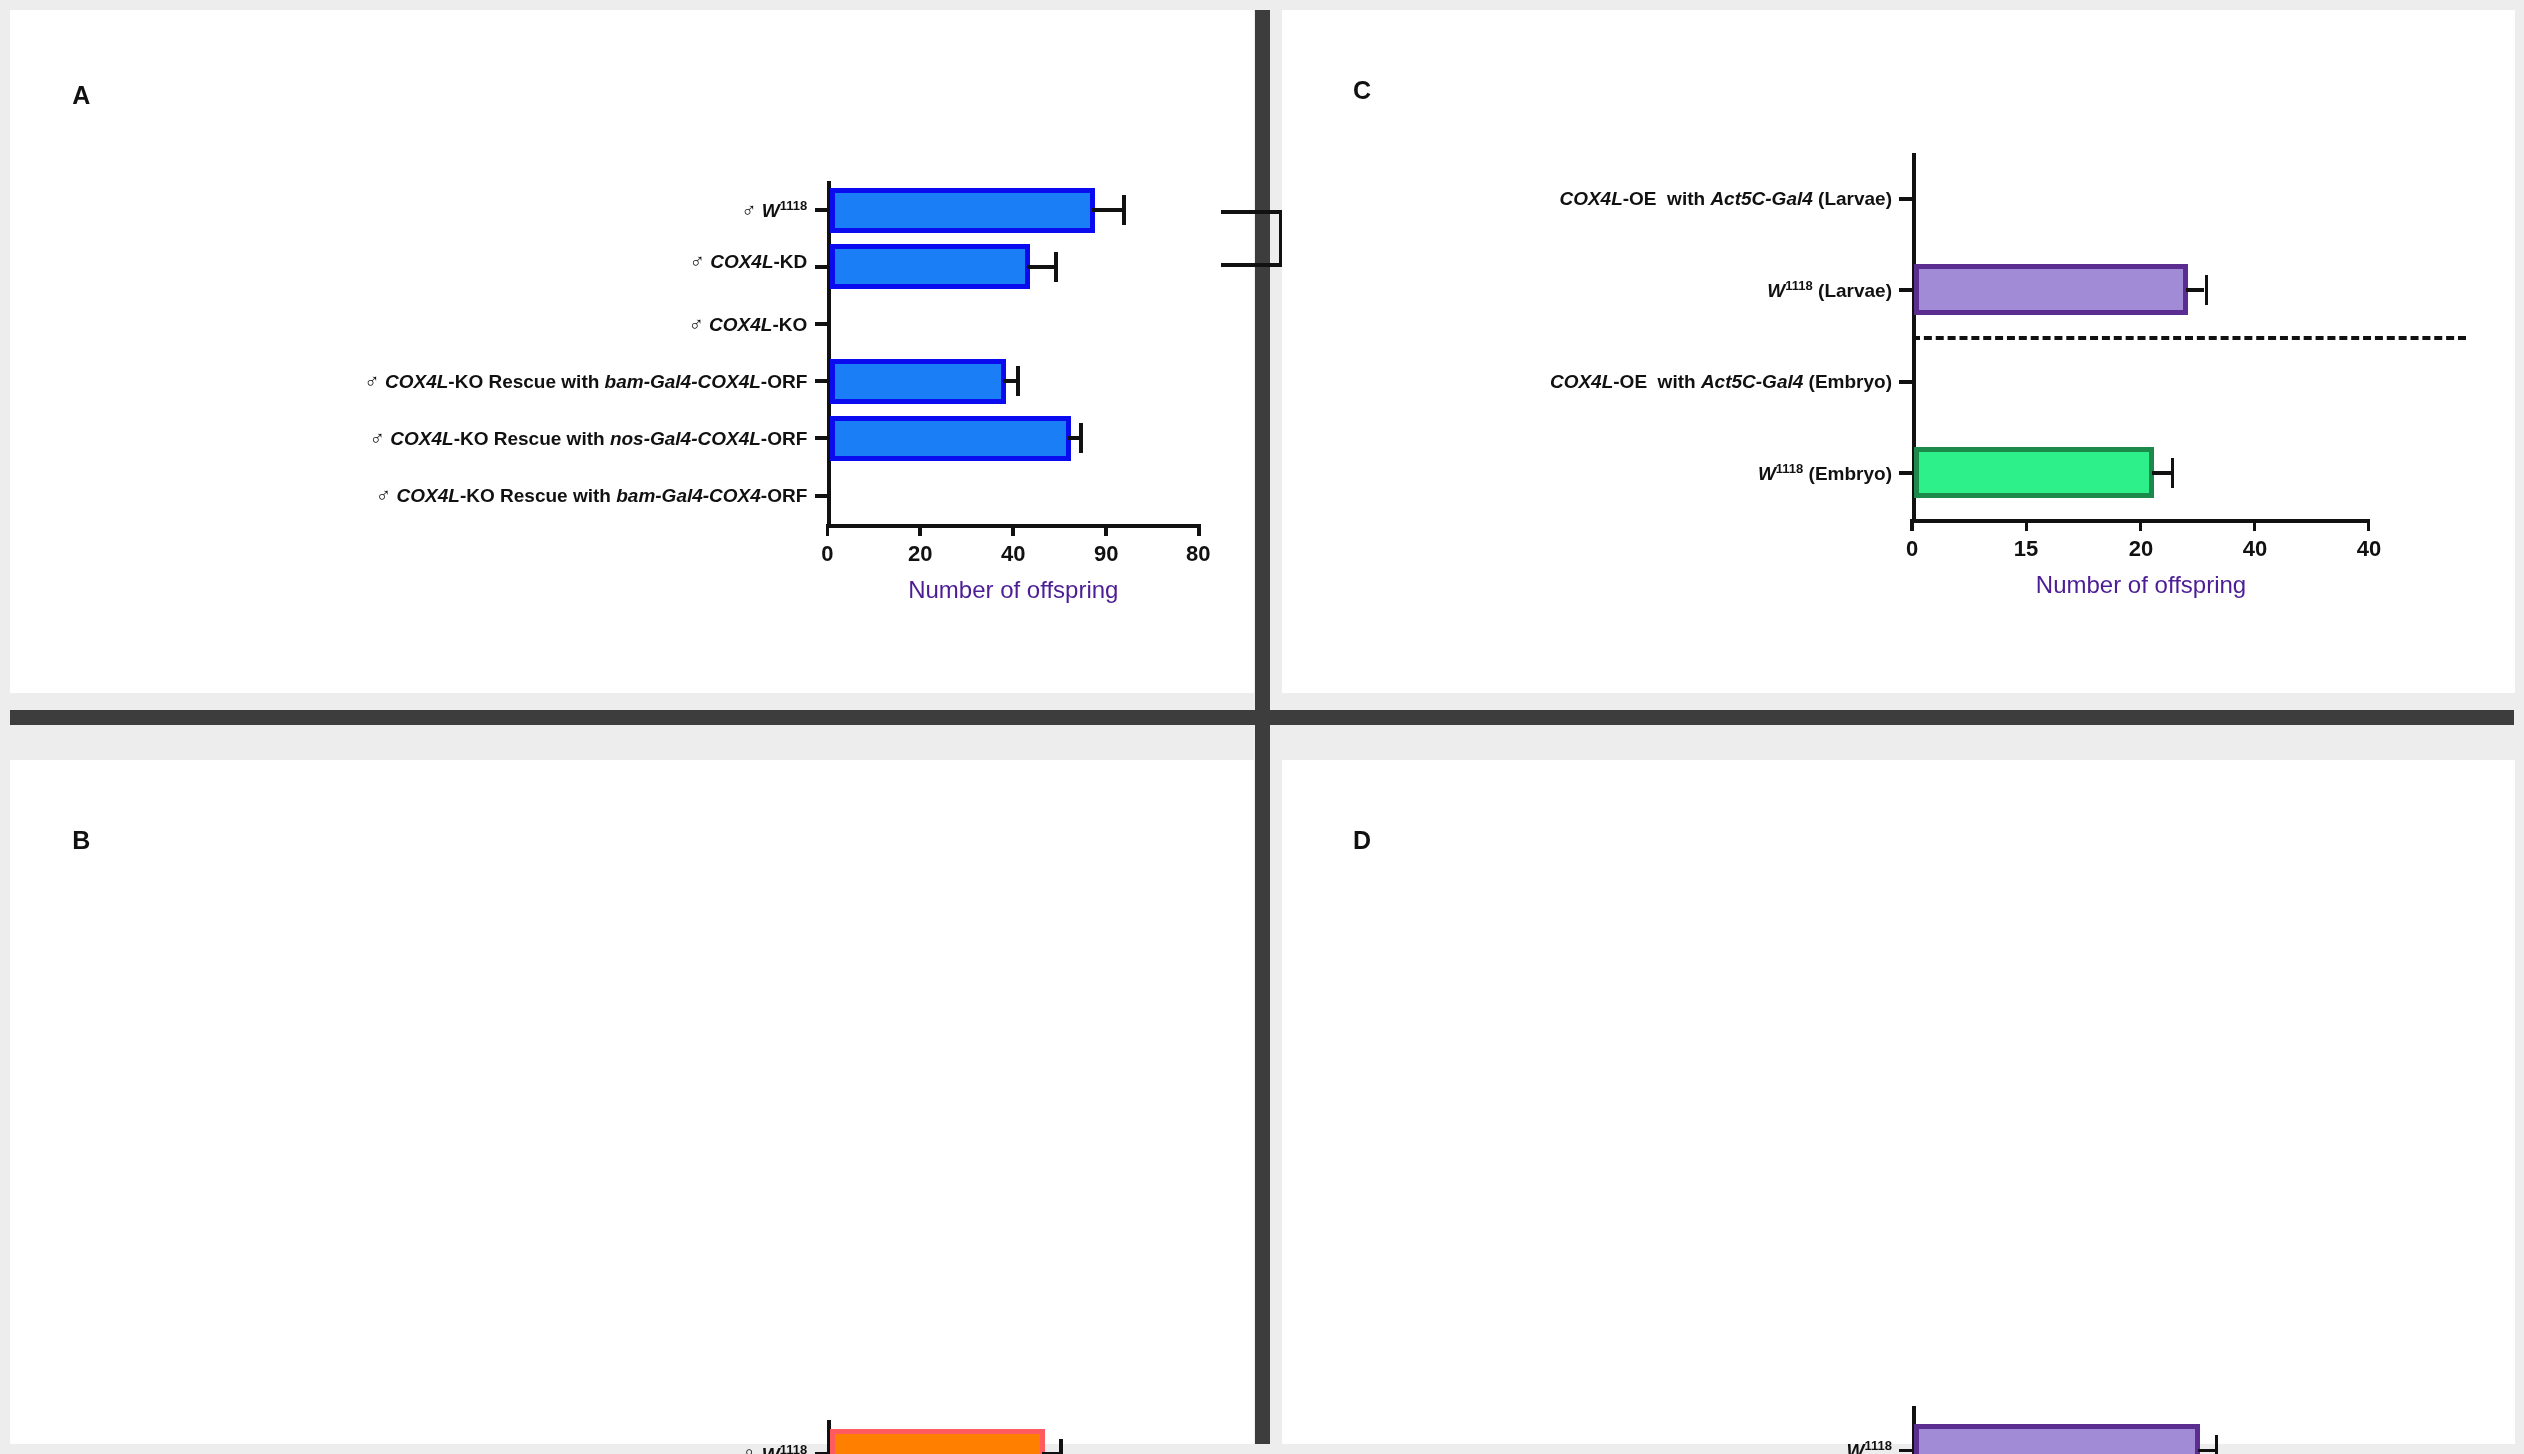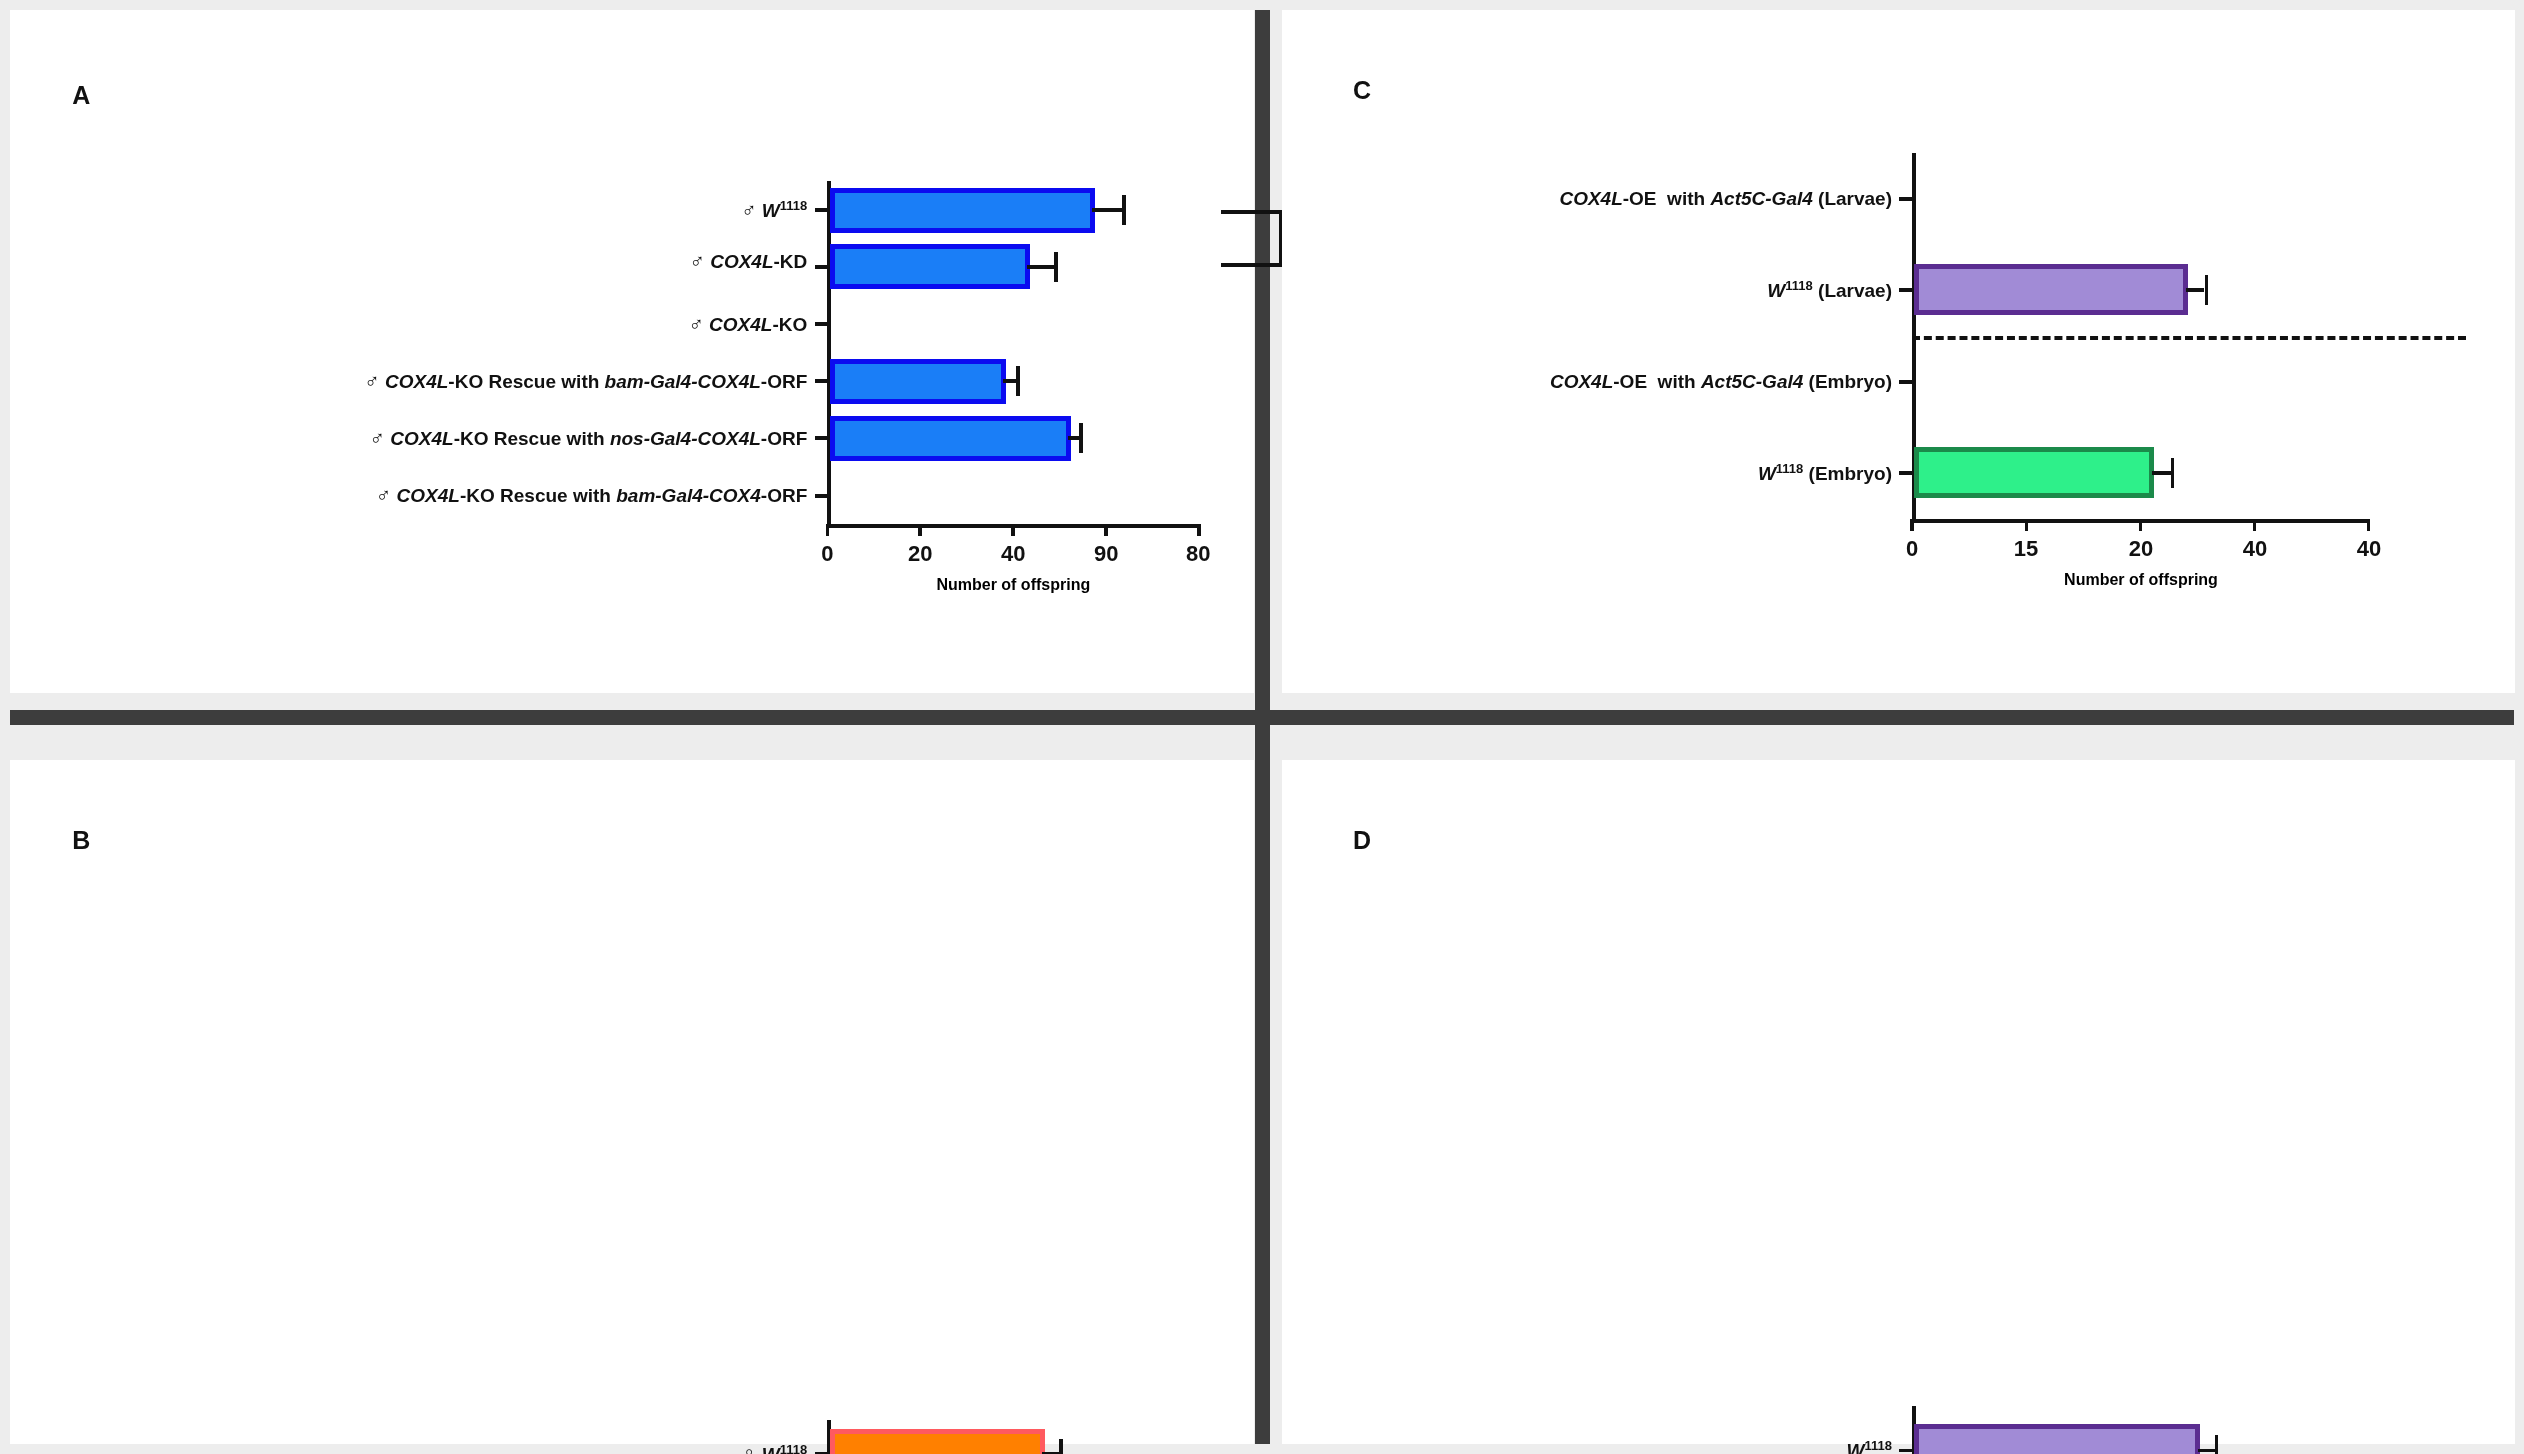--- a/index.html
+++ b/index.html
@@ -68,21 +68,21 @@
   }
   .xtick-label{
     position:absolute;
     font-size:22px;font-weight:bold;color:#111;
     text-align:center;
     transform:translateX(-50%);
     white-space:nowrap;
   }
   .axis-title{
     position:absolute;
-    font-size:16px;font-weight:bold;color:#000000;
+    font-size:24px;font-weight:normal;color:#4c1d95;
     white-space:nowrap;
     transform:translateX(-50%);
   }
   .bar{
     position:absolute;
     box-sizing:border-box;
   }
   .err{
     position:absolute;
     height:3.4px;background:#111;

